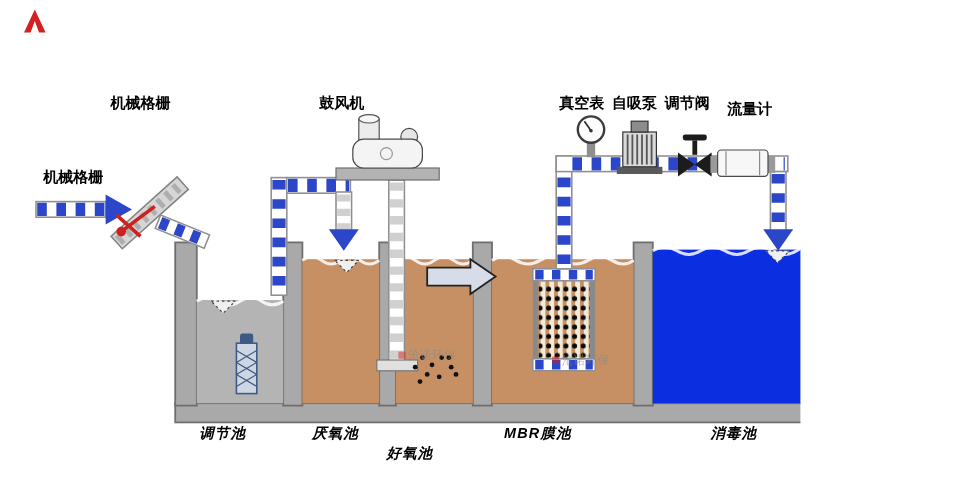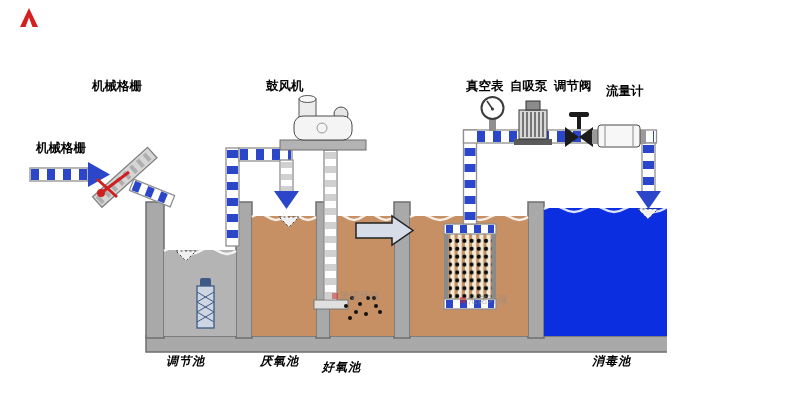--- a/index.html
+++ b/index.html
@@ -191,18 +191,19 @@
   <div class="lbl" style="left:36px; top:140px;">机械格栅</div>
   <div class="lbl" style="left:266px; top:78px;font-family:Liberation Mono, monospace;">鼓风机</div>
   <div class="lbl" style="left:466px; top:78px;">真空表</div>
   <div class="lbl" style="left:510px; top:78px;">自吸泵</div>
   <div class="lbl" style="left:554px; top:78px;text-align:center;">调节阀</div>
   <div class="lbl" style="left:606px; top:83px;">流量计</div>
   <div class="lbl mid" style="left:727px; top:199px;">出水</div>
 
   <div class="lbl big" style="left:166px; top:353px;">调节池</div>
   <div class="lbl big" style="left:260px; top:353px;">厌氧池</div>
-  <div class="lbl big" style="left:322px; top:359px;">好氧池</div>
+  <div class="lbl big" style="left:322px; top:370px;">好氧池</div>
+  <div class="lbl big" style="left:420px; top:353px;">MBR膜池</div>
   <div class="lbl big" style="left:592px; top:353px;">消毒池</div>
 
   <div class="wm" style="left:332px; top:289px;"><span class="wm-dot"></span><span>沧诺环保</span></div>
   <div class="wm" style="left:460px; top:293px;"><span class="wm-dot"></span><span>沧诺环保</span></div>
 </div>
 
 </body></html>

